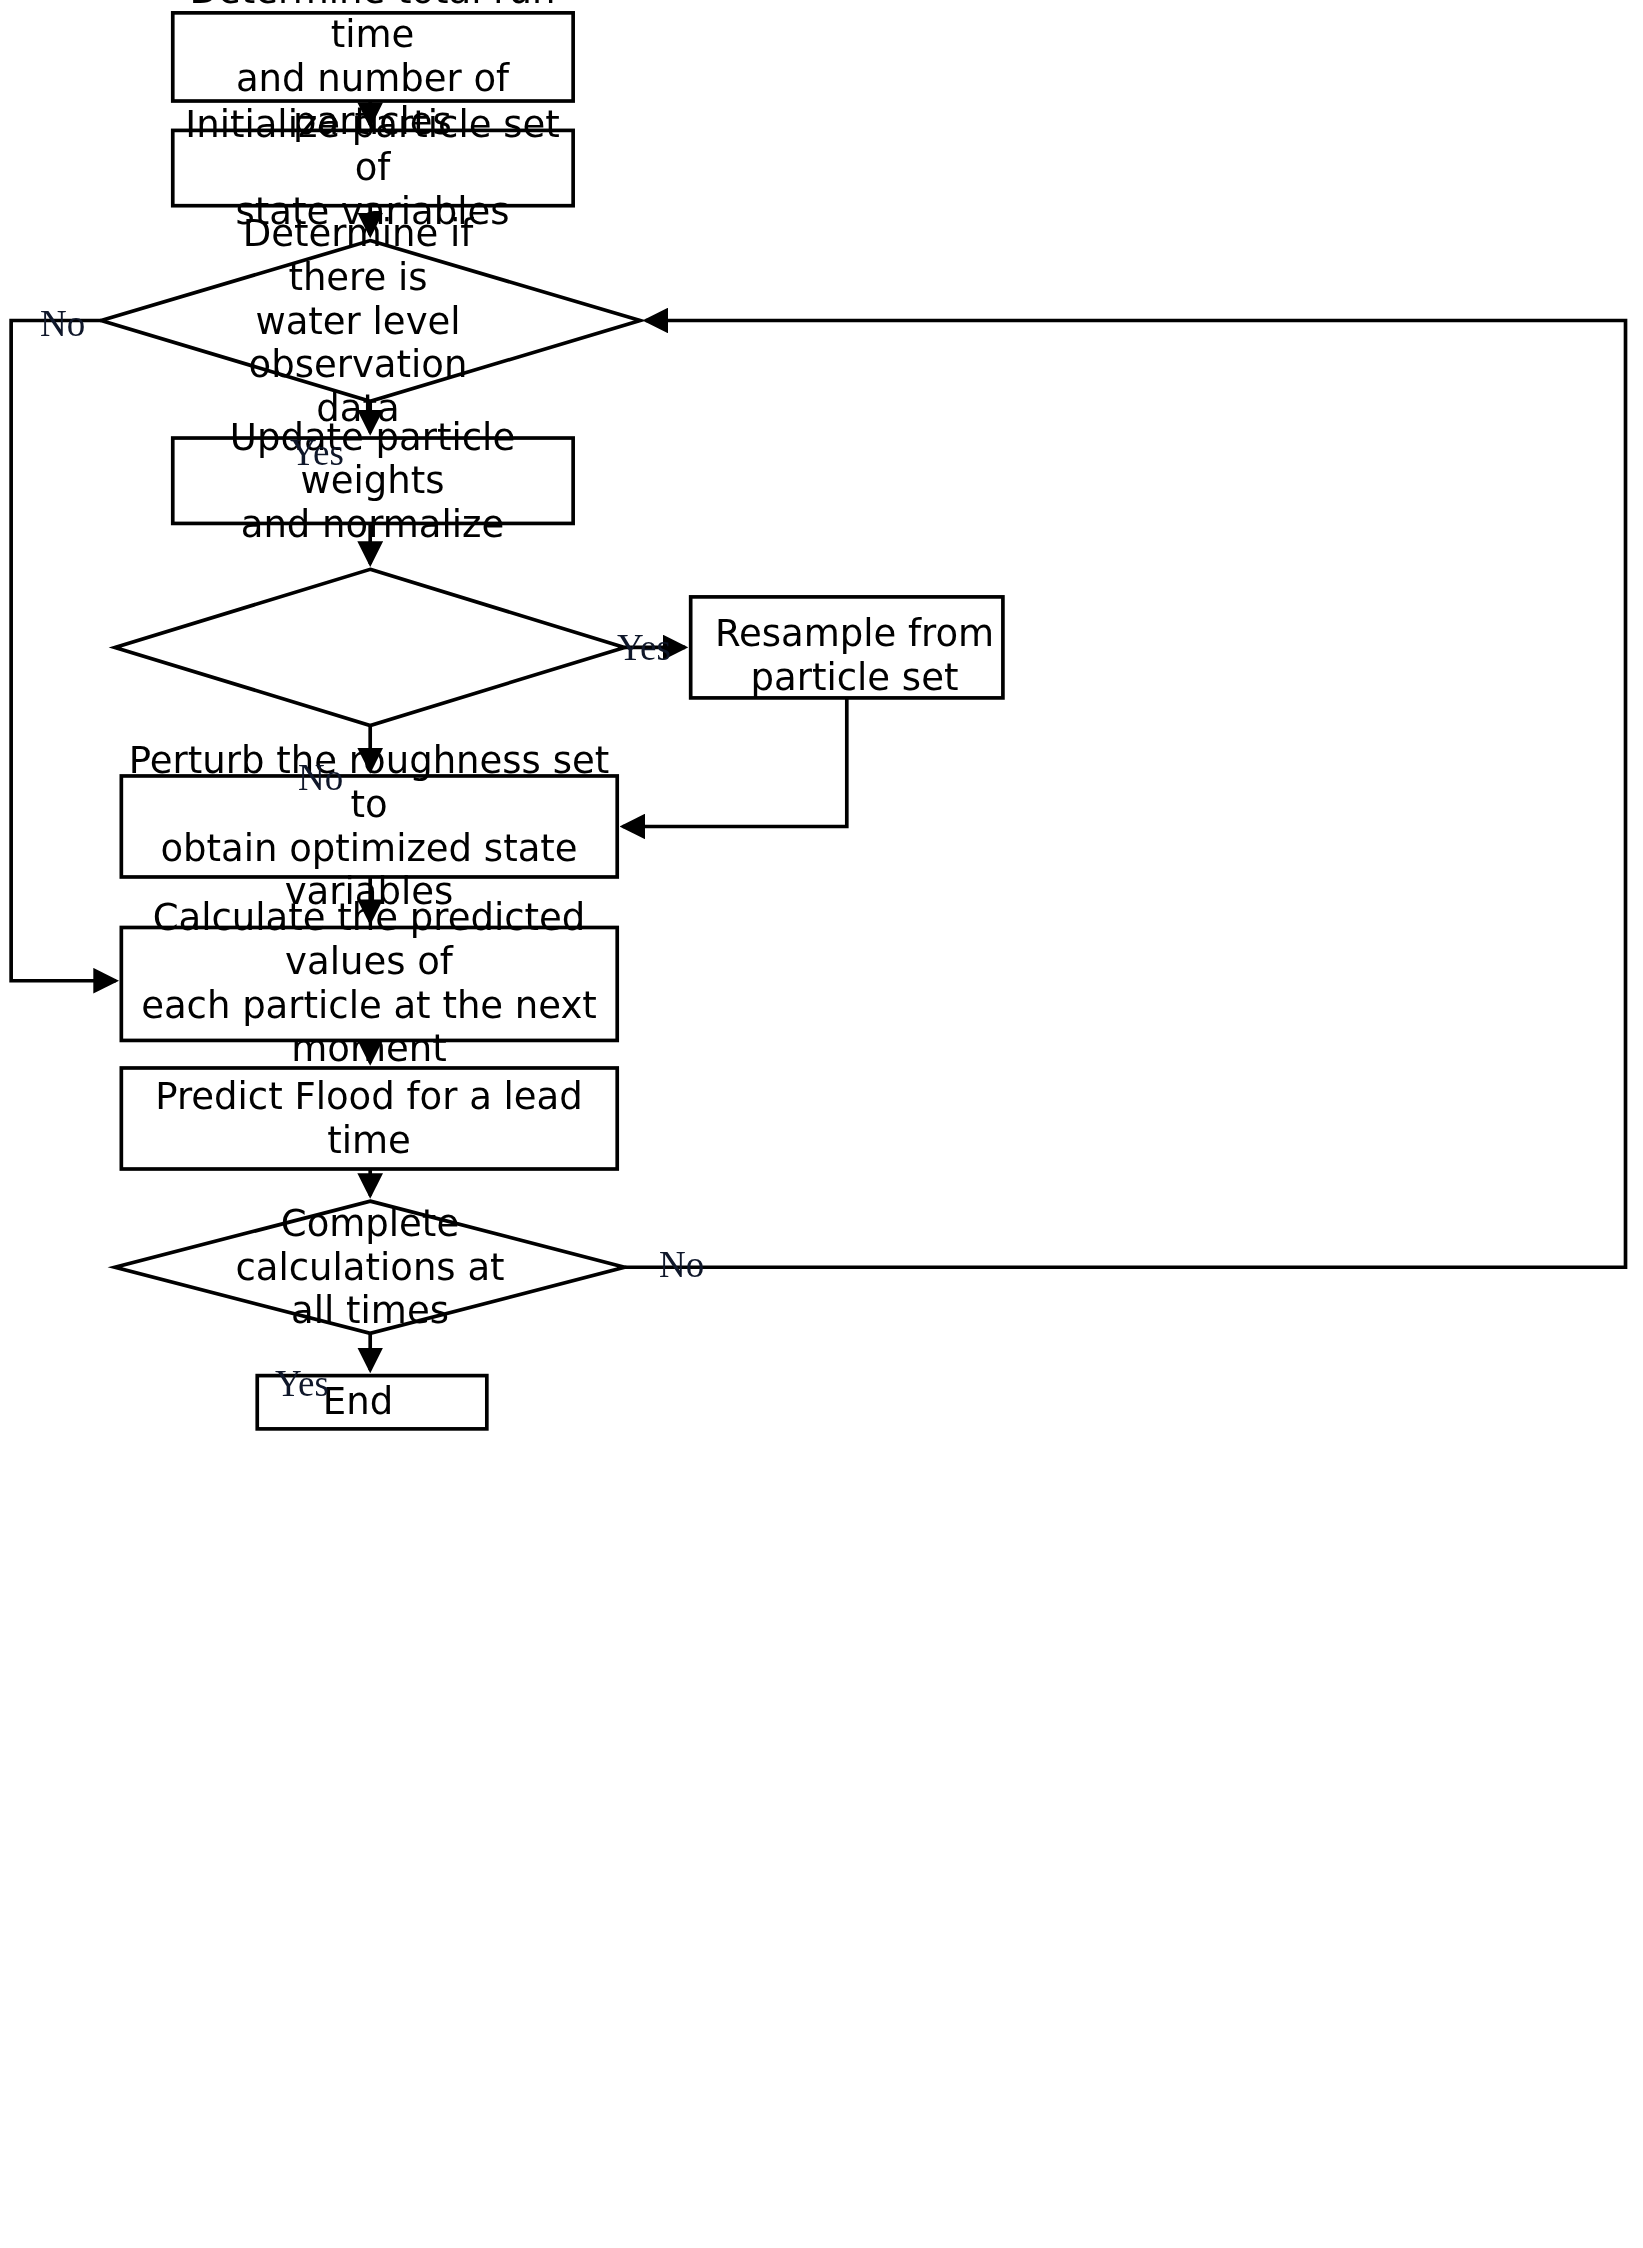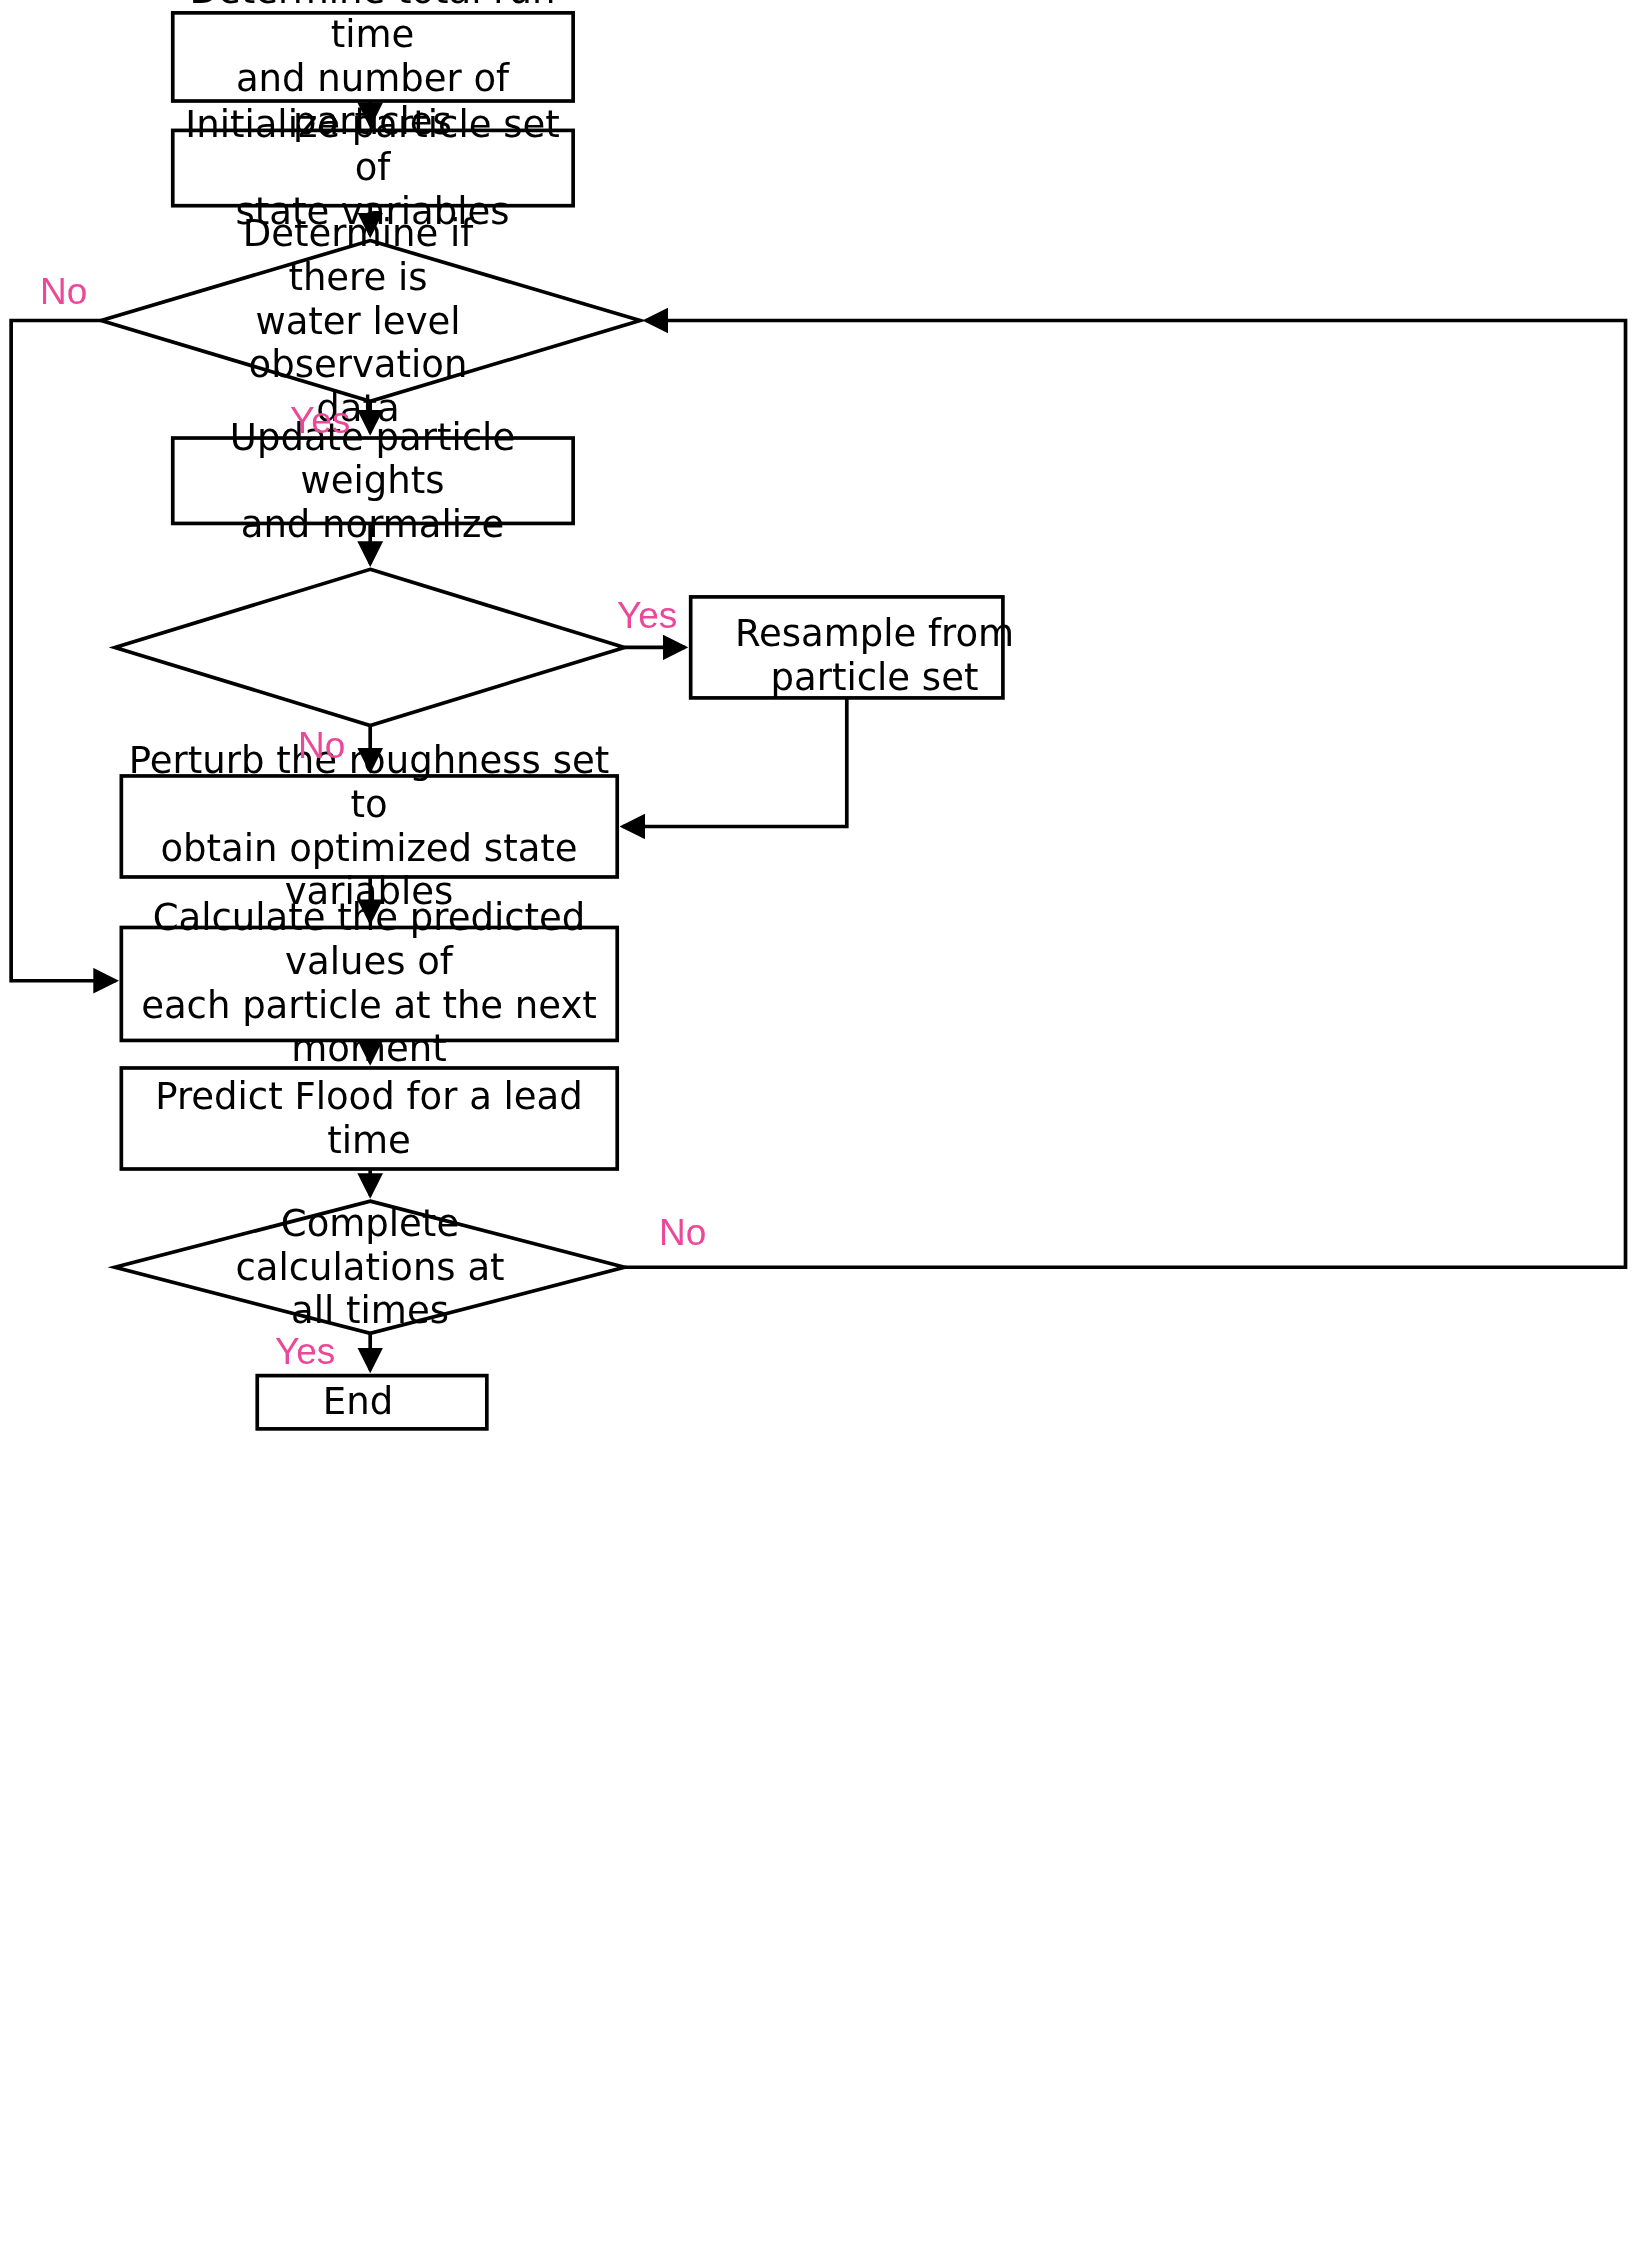--- a/index.html
+++ b/index.html
@@ -33,25 +33,26 @@
     text-align: center;
     font-family: "DejaVu Sans", "Liberation Sans", sans-serif;
     font-size: 37px;
     line-height: 1.18;
     color: #000000;
     white-space: pre-line;
     pointer-events: none;
   }
   .edge-label {
     position: absolute;
-    font-family: Liberation Sans, sans-serif;
+    font-family: Liberation Serif, serif;
     font-size: 37px;
     line-height: 1;
-    color: #ec4899;
+    color: #0f172a;
     white-space: nowrap;
+    margin-top: 32px;
   }
 </style>
 </head>
 <body>
 
 <div id="canvas">
 
   <svg id="flow-svg" viewBox="0 0 1790 2448" xmlns="http://www.w3.org/2000/svg">
     <defs>
       <marker id="arrow" viewBox="0 0 12 12" refX="10.5" refY="6" markerWidth="7" markerHeight="7" orient="auto-start-reverse">
@@ -118,21 +119,21 @@
 state variables</div>
 
   <div class="node-text" style="left:190px; top:257px; width:336px; height:129px;">Determine if there is
 water level observation
 data</div>
 
   <div class="node-text" style="left:174px; top:440px; width:397px; height:82px;">Update particle weights
 and normalize</div>
 
 
-  <div class="node-text" style="left:720px; top:599px; width:309px; height:113px;">Resample from
+  <div class="node-text" style="left:700px; top:599px; width:309px; height:113px;">Resample from
 particle set</div>
 
   <div class="node-text" style="left:123px; top:778px; width:492px; height:97px;">Perturb the roughness set to
 obtain optimized state variables</div>
 
   <div class="node-text" style="left:123px; top:1070px; width:492px; height:97px;">Predict Flood for a lead time</div>
 
   <div class="node-text" style="left:123px; top:929px; width:492px; height:109px;">Calculate the predicted values of
 each particle at the next moment</div>
 

